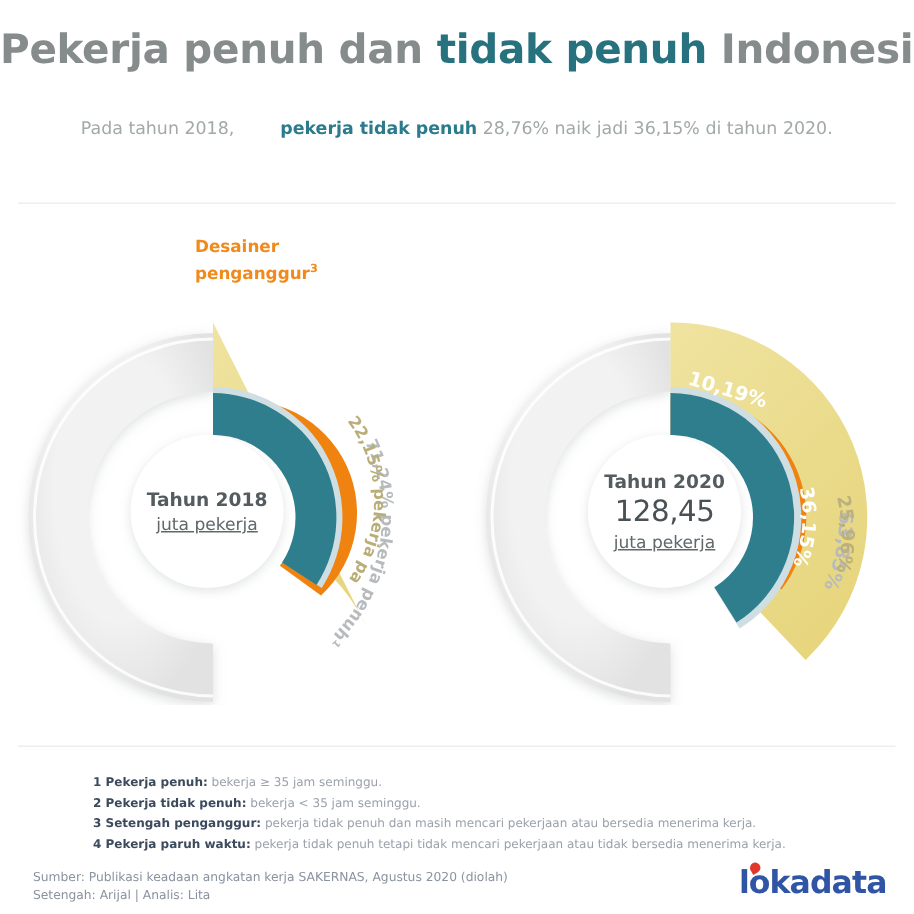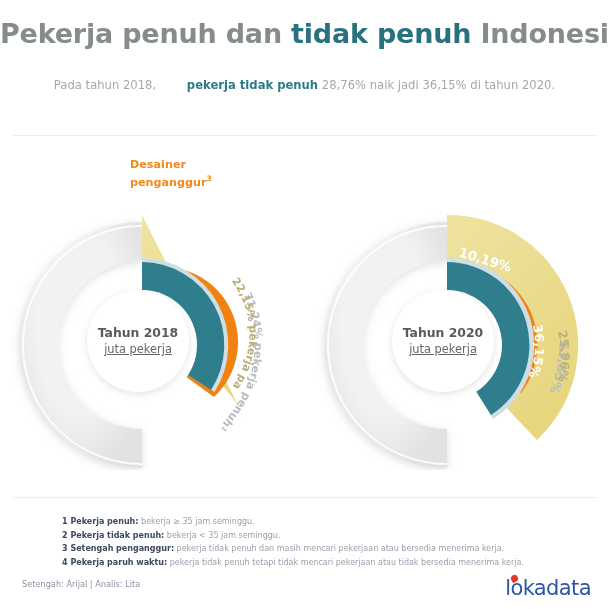--- a/index.html
+++ b/index.html
@@ -77,21 +77,21 @@
   .note {
     font-size:8.0px; color:#9aa1ab; line-height:13.6px; white-space:nowrap;
   }
   .note b { color:#3c4a5e; font-weight:bold;margin-left:40px; }
 
   .credits { position:absolute; left:22px; top:578px; }
   .credit-line { font-size:8.2px; color:#8b93a0; line-height:12.4px; white-space:nowrap; }
 
   .logo {
     position:absolute; right:18px; top:576px;
-    font-size:21px; font-weight:normal; color:#2f55a4;
+    font-size:21px; font-weight:bold; color:#2f55a4;
     letter-spacing:-0.6px;
   }
   .logo .dotwrap { position:relative; display:inline-block; }
   .logo .dot {
     position:absolute; left:1px; top:-1px;
     width:7px; height:7px;
     background:#e0392b;
     border-radius:50% 50% 50% 0;
     transform: rotate(-30deg);
   }
@@ -218,20 +218,21 @@
           <textPath href="#arcNot20" startOffset="47%">36,15%</textPath>
         </text>
         <text font-size="12" font-weight="bold" fill="#bcb07c">
           <textPath href="#arcPart20" startOffset="25%">25,96%</textPath>
         </text>
         <text x="151" y="116" font-size="13" font-weight="bold" fill="#ffffff" transform="rotate(17 151 116)">10,19%</text>
       </svg>
 
       <div class="center-badge" style="left:85px; top:150px;">
         <div class="yr">Tahun 2020</div>
+        <div class="num">128,45</div>
         <div class="unit">juta pekerja</div>
       </div>
     </div>
   </div>
 
   <div class="footrule"></div>
 
   <div class="notes">
     <div class="note">
       <b><span>1</span> <span>Pekerja penuh:</span></b><span> bekerja ≥ 35 jam seminggu.</span>
@@ -241,20 +242,21 @@
     </div>
     <div class="note">
       <b><span>3</span> <span>Setengah penganggur:</span></b><span> pekerja tidak penuh dan masih mencari pekerjaan atau bersedia menerima kerja.</span>
     </div>
     <div class="note">
       <b><span>4</span> <span>Pekerja paruh waktu:</span></b><span> pekerja tidak penuh tetapi tidak mencari pekerjaan atau tidak bersedia menerima kerja.</span>
     </div>
   </div>
 
   <div class="credits">
+    <div class="credit-line">Sumber: Publikasi keadaan angkatan kerja SAKERNAS, Agustus 2020 (diolah)</div>
     <div class="credit-line">Setengah: Arijal | Analis: Lita</div>
   </div>
 
   <div class="logo">
     <span>l</span><span class="dotwrap">o<span class="dot"></span></span><span>kadata</span>
   </div>
 
 </div>
 
 </body></html>

